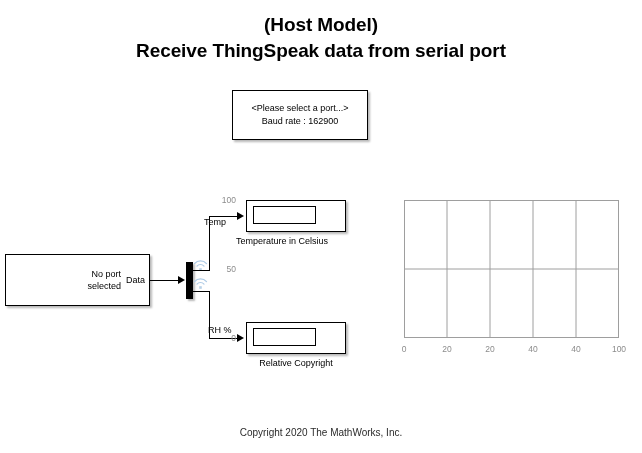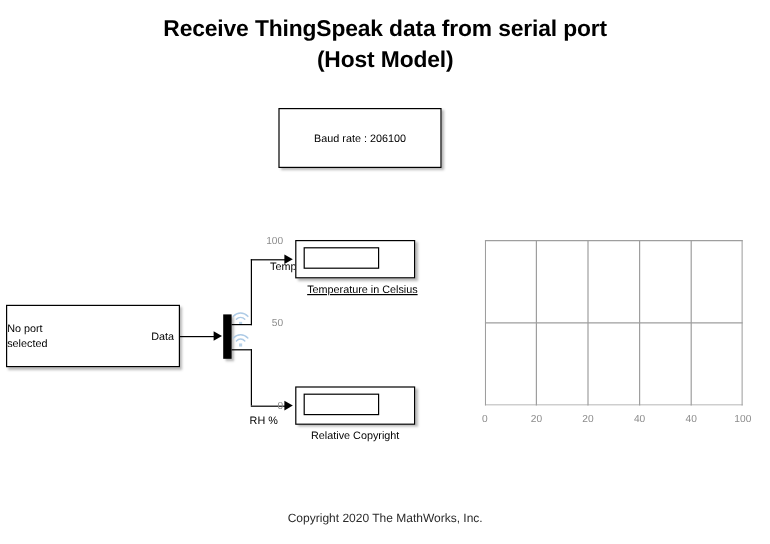--- a/index.html
+++ b/index.html
@@ -62,21 +62,21 @@
     top: 254px;
     width: 145px;
     height: 52px;
   }
   #source-label {
     position: absolute;
     left: 0;
     top: 50%;
     transform: translateY(-50%);
     width: 100%;
-    text-align: left;
+    text-align: right;
     font-size: 9px;
     line-height: 12px;
     padding-right: 28px;
     box-sizing: border-box;
   }
   #source-port-label {
     position: absolute;
     right: 4px;
     top: 50%;
     transform: translateY(-50%);
@@ -123,32 +123,32 @@
   #display-temp { left: 246px; top: 200px; }
   #display-rh   { left: 246px; top: 322px; }
 
   .block-caption {
     position: absolute;
     font-size: 9px;
     line-height: 12px;
     text-align: center;
     white-space: nowrap;
   }
-  #caption-temp { left: 252px; top: 235px; width: 100px; text-decoration: underline; }
+  #caption-temp { left: 232px; top: 235px; width: 100px; }
   #caption-rh   { left: 246px; top: 357px; width: 100px; }
 
   
   .signal-label {
     position: absolute;
     font-size: 9px;
     line-height: 12px;
     white-space: nowrap;
   }
-  #label-temp { left: 225px; top: 216px; text-align: center; }
-  #label-rh   { left: 208px; top: 344px; }
+  #label-temp { left: 204px; top: 216px; text-align: center; }
+  #label-rh   { left: 208px; top: 324px; }
 
   
   .wire {
     position: absolute;
     background: #000000;
   }
   .wire-h { height: 1px; }
   .wire-v { width: 1px; }
 
   .arrow {
@@ -203,26 +203,27 @@
     text-align: center;
     font-size: 10px;
     line-height: 12px;
     color: #2b2b2b;
   }
 </style>
 </head>
 <body>
 
 <div id="title">
+  <span class="line">(Host Model)</span>
   <span class="line">Receive ThingSpeak data from serial port</span>
-  <span class="line">(Host Model)</span>
 </div>
 
 <div class="block" id="config-block">
-  <div class="cfg-line">Baud rate : 206100</div>
+  <div class="cfg-line">&lt;Please select a port...&gt;</div>
+  <div class="cfg-line">Baud rate : 162900</div>
 </div>
 
 <div class="block" id="source-block">
   <div id="source-label">
     <span>No port</span><br>
     <span>selected</span>
   </div>
   <div id="source-port-label">Data</div>
 </div>
 

